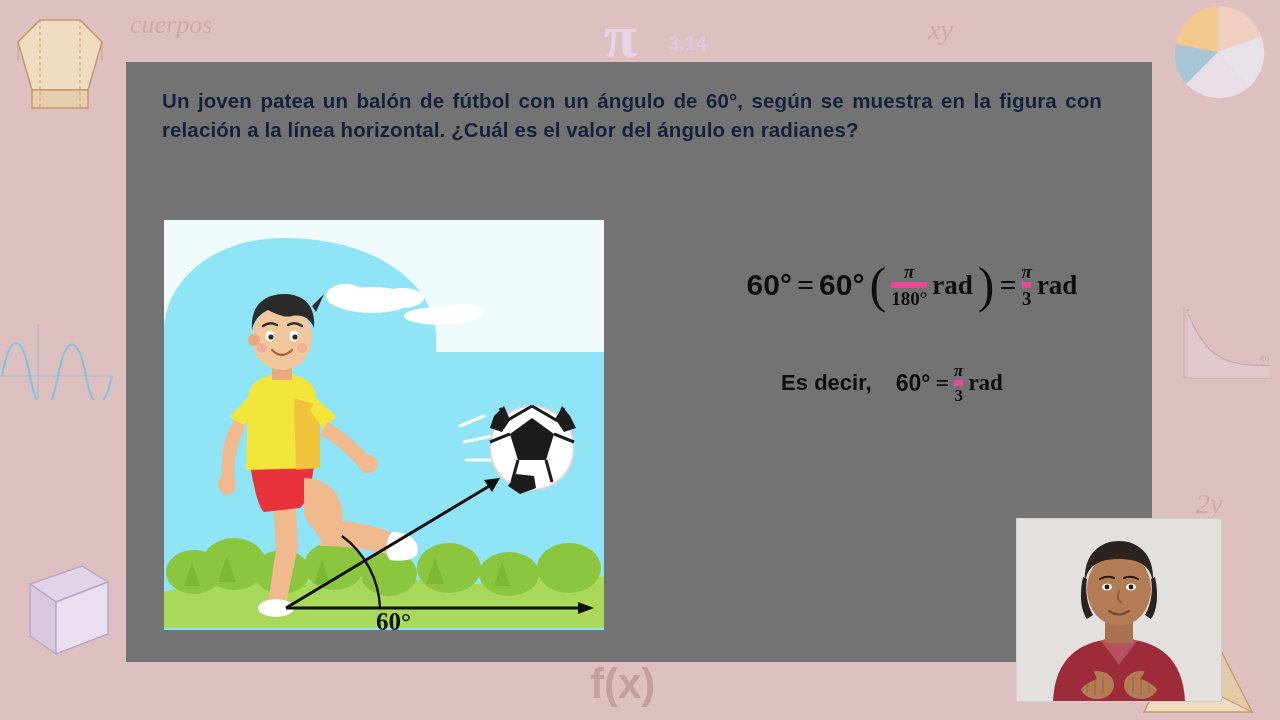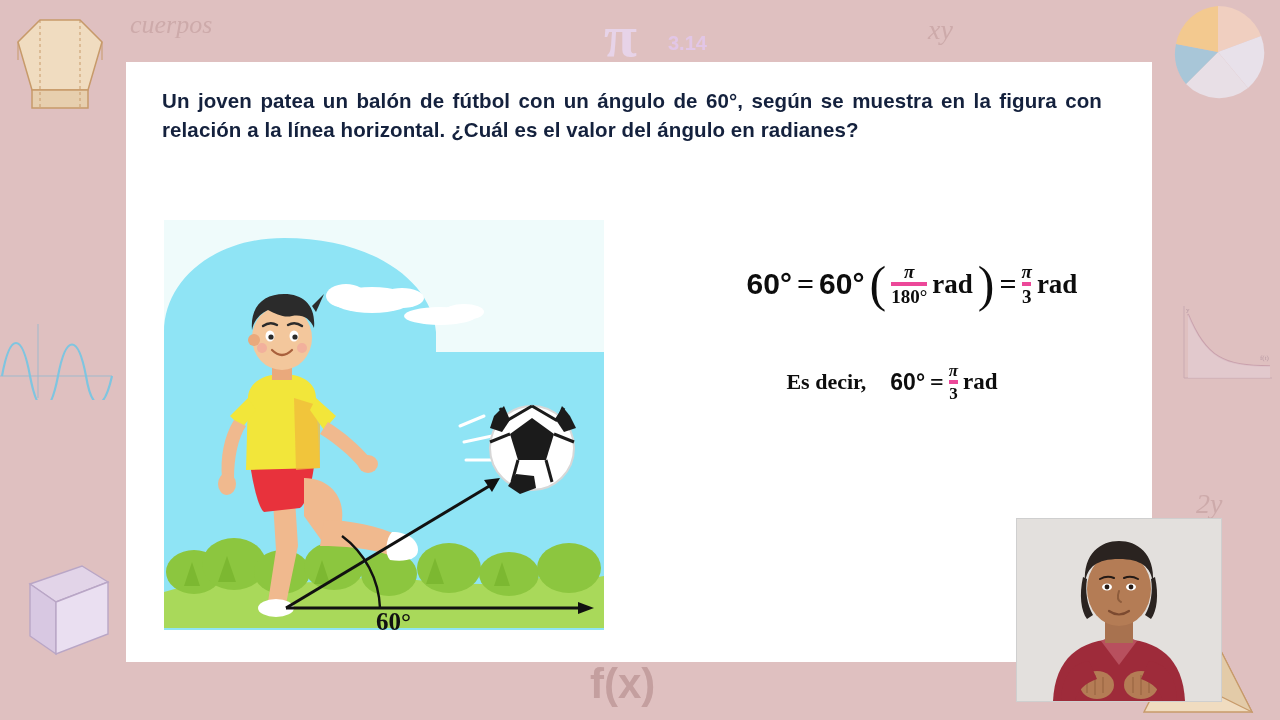--- a/index.html
+++ b/index.html
@@ -77,21 +77,21 @@
   .pyramid {
     position: absolute; right: 18px; bottom: 0px;
     width: 130px; height: 120px;
   }
 
   
   .slide {
     position: absolute;
     left: 126px; top: 62px;
     width: 1026px; height: 600px;
-    background: #ffffff;
+    background: #737373;
   }
 
   .question {
     position: absolute;
     left: 36px; top: 24px;
     width: 940px;
     font-size: 20.5px;
     font-weight: 700;
     color: #14213d;
     line-height: 1.42;
@@ -145,23 +145,23 @@
   .paren { font-size: 50px; font-weight: 500; line-height: 0.7; }
   .frac {
     display: inline-flex;
     flex-direction: column;
     align-items: center;
     justify-content: center;
     vertical-align: middle;
     line-height: 1.05;
   }
   .frac .num { font-size: 19px; font-weight: 700; font-style: italic; }
-  .frac .den { font-size: 19px; font-weight: 700; border-top: 4px solid #ec4899; padding-top: 1px; }
+  .frac .den { font-size: 19px; font-weight: 700; border-top: 6px solid #ec4899; padding-top: 1px; }
   .rad { font-size: 27px; font-weight: 700; }
-  .esdecir { font-size: 22px; font-weight: 700; font-family: Liberation Serif, serif; }
+  .esdecir { font-size: 22px; font-weight: 700; font-family: Liberation Sans, sans-serif; }
   .small-bold { font-size: 23px; font-weight: 700; font-family: "Liberation Sans", sans-serif; }
 
   
   .interpreter {
     position: absolute;
     left: 1016px; top: 518px;
     width: 204px; height: 182px;
     background: #d9d9d9;
     overflow: hidden;
     border: 1px solid #cfcfcf;

